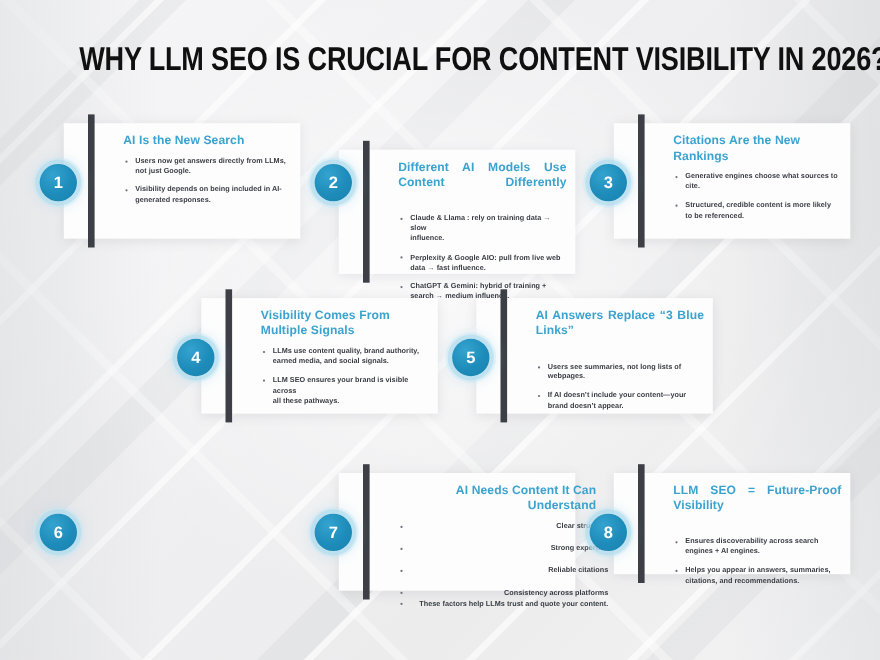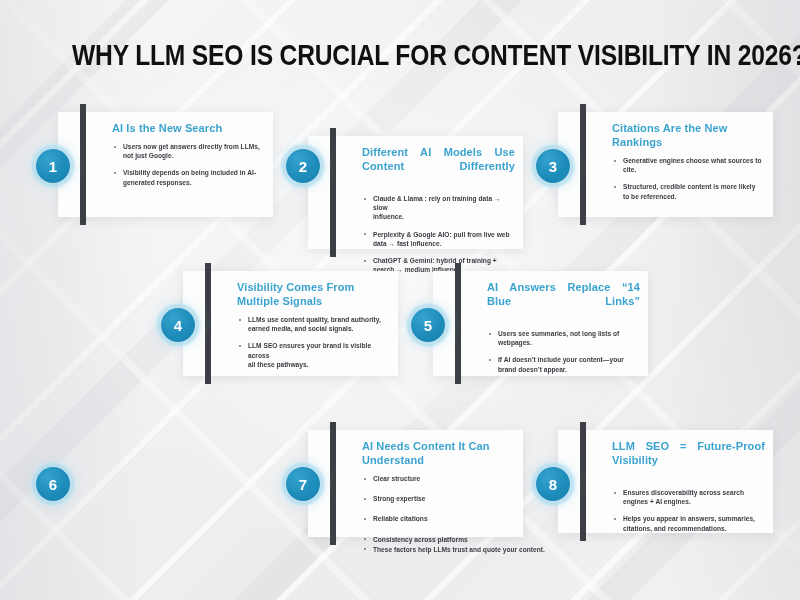--- a/index.html
+++ b/index.html
@@ -244,49 +244,49 @@
         <li>LLM SEO ensures your brand is visible across
 all these pathways.</li>
       </ul>
     </div>
   </div>
   <div class="badge" style="left:161px; top:308px;">4</div>
 
   <div class="card" style="left:433px; top:271px; width:215px; height:105px;">
     <div class="card-bar"></div>
     <div class="card-body">
-      <div class="card-title justify">AI Answers Replace “14 Blue Links”</div>
+      <div class="card-title justify">AI Answers Replace “3 Blue Links”</div>
       <ul class="bullets">
         <li>Users see summaries, not long lists of
 webpages.</li>
         <li>If AI doesn’t include your content—your
 brand doesn’t appear.</li>
       </ul>
     </div>
   </div>
   <div class="badge" style="left:411px; top:308px;">5</div>
 
   <div class="badge" style="left:36px; top:467px;">6</div>
 
   <div class="card" style="left:308px; top:430px; width:215px; height:107px;">
     <div class="card-bar"></div>
-    <div class="card-body" style="right:-30px;">
+    <div class="card-body" style="right:-30px;text-align:right;">
       <div class="card-title" style="width:180px;">AI Needs Content It Can Understand</div>
       <ul class="bullets tight">
         <li>Clear structure</li>
         <li>Strong expertise</li>
         <li>Reliable citations</li>
         <li class="no-gap">Consistency across platforms</li>
         <li> These factors help LLMs trust and quote your content.</li>
       </ul>
     </div>
   </div>
   <div class="badge" style="left:286px; top:467px;">7</div>
 
-  <div class="card" style="left:558px; top:430px; width:215px; height:103px;">
+  <div class="card" style="left:558px; top:430px; width:215px; height:92px;">
     <div class="card-bar"></div>
     <div class="card-body">
       <div class="card-title justify">LLM SEO = Future-Proof Visibility</div>
       <ul class="bullets">
         <li>Ensures discoverability across search
 engines + AI engines.</li>
         <li>Helps you appear in answers, summaries,
 citations, and recommendations.</li>
       </ul>
     </div>

